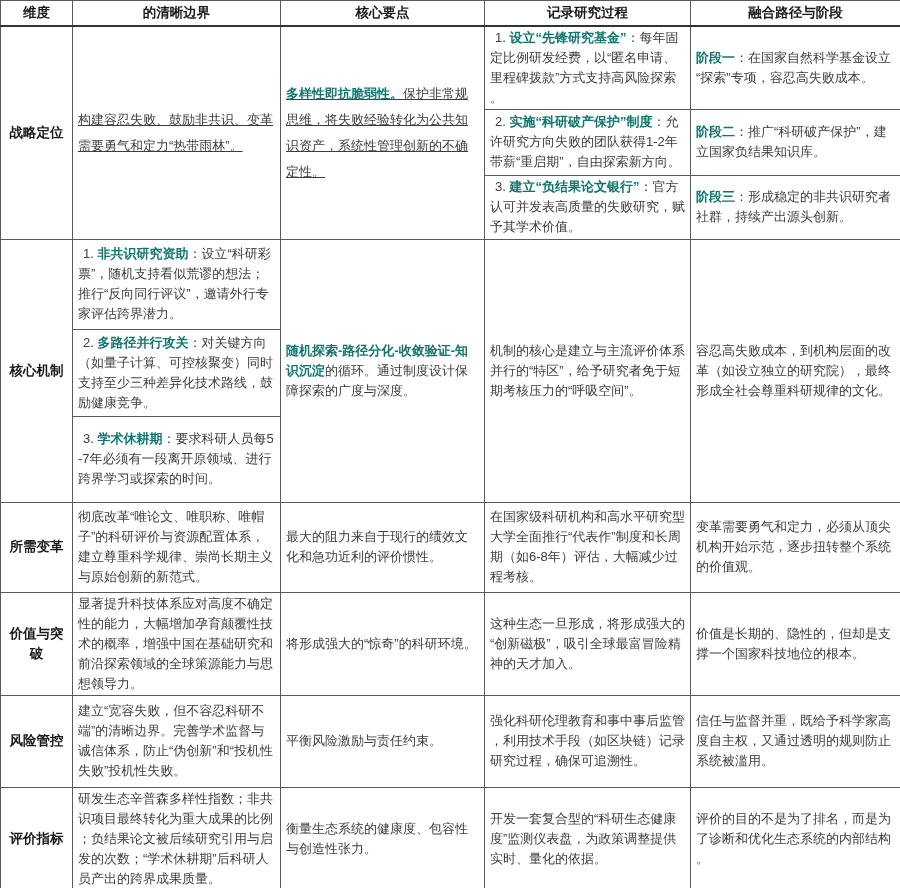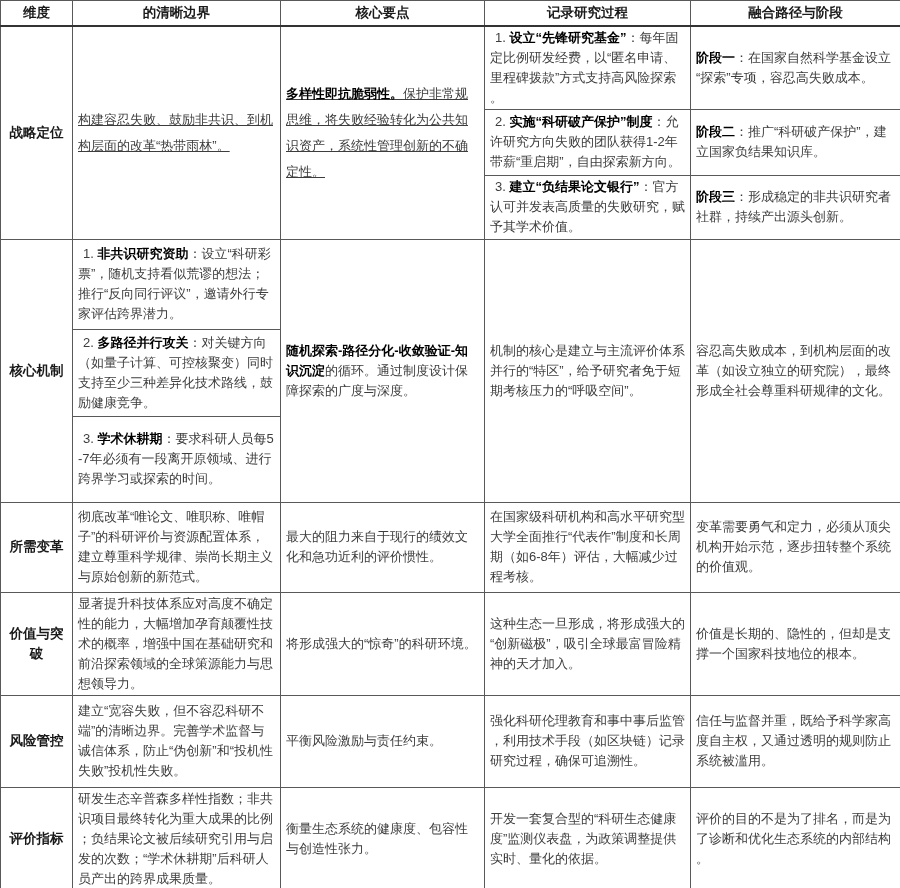--- a/index.html
+++ b/index.html
@@ -23,21 +23,21 @@
     line-break:anywhere;
     text-align:left;
   }
   .grid th {
     font-weight:bold; color:#1a1a1a; text-align:center;
     font-size:13.5px; border-bottom:2px solid #333333; padding:1px 2px;
   }
   td.dim {
     font-weight:bold; color:#1a1a1a; text-align:center; font-size:13.5px;margin-top:28px;
   }
-  .b { font-weight:bold; color:#000000; }
+  .b { font-weight:bold; color:#0f766e; }
   td.num { text-indent:5px; }
   td.roomy { line-height:26px;text-decoration:underline; }
 </style>
 </head>
 <body>
 
 <table class="grid">
   <colgroup>
     <col style="width:72px">
       <col style="width:208px">
@@ -50,21 +50,21 @@
       <tr style="height:25px">
     <th>维度</th>
     <th>的清晰边界</th>
     <th>核心要点</th>
     <th>记录研究过程</th>
     <th>融合路径与阶段</th>
   </tr>
 
   <tr style="height:77px">
     <td class="dim" rowspan="3">战略定位</td>
-    <td class="roomy" rowspan="3"><span>构建容忍失败、鼓励非共识、到机构层面的改革“热带雨林”。</span></td>
+    <td class="roomy" rowspan="3"><span>构建容忍失败、鼓励非共识、变革需要勇气和定力“热带雨林”。</span></td>
     <td class="roomy" rowspan="3"><span class="b">多样性即抗脆弱性。</span><span>保护非常规思维，将失败经验转化为公共知识资产，系统性管理创新的不确定性。</span></td>
     <td class="num"><span>1. </span><span class="b">设立“先锋研究基金”</span><span>：每年固定比例研发经费，以“匿名申请、里程碑拨款”方式支持高风险探索。</span></td>
     <td><span class="b">阶段一</span><span>：在国家自然科学基金设立“探索”专项，容忍高失败成本。</span></td>
   </tr>
   <tr style="height:66px">
     <td class="num"><span>2. </span><span class="b">实施“科研破产保护”制度</span><span>：允许研究方向失败的团队获得1-2年带薪“重启期”，自由探索新方向。</span></td>
     <td><span class="b">阶段二</span><span>：推广“科研破产保护”，建立国家负结果知识库。</span></td>
   </tr>
   <tr style="height:64px">
     <td class="num"><span>3. </span><span class="b">建立“负结果论文银行”</span><span>：官方认可并发表高质量的失败研究，赋予其学术价值。</span></td>

